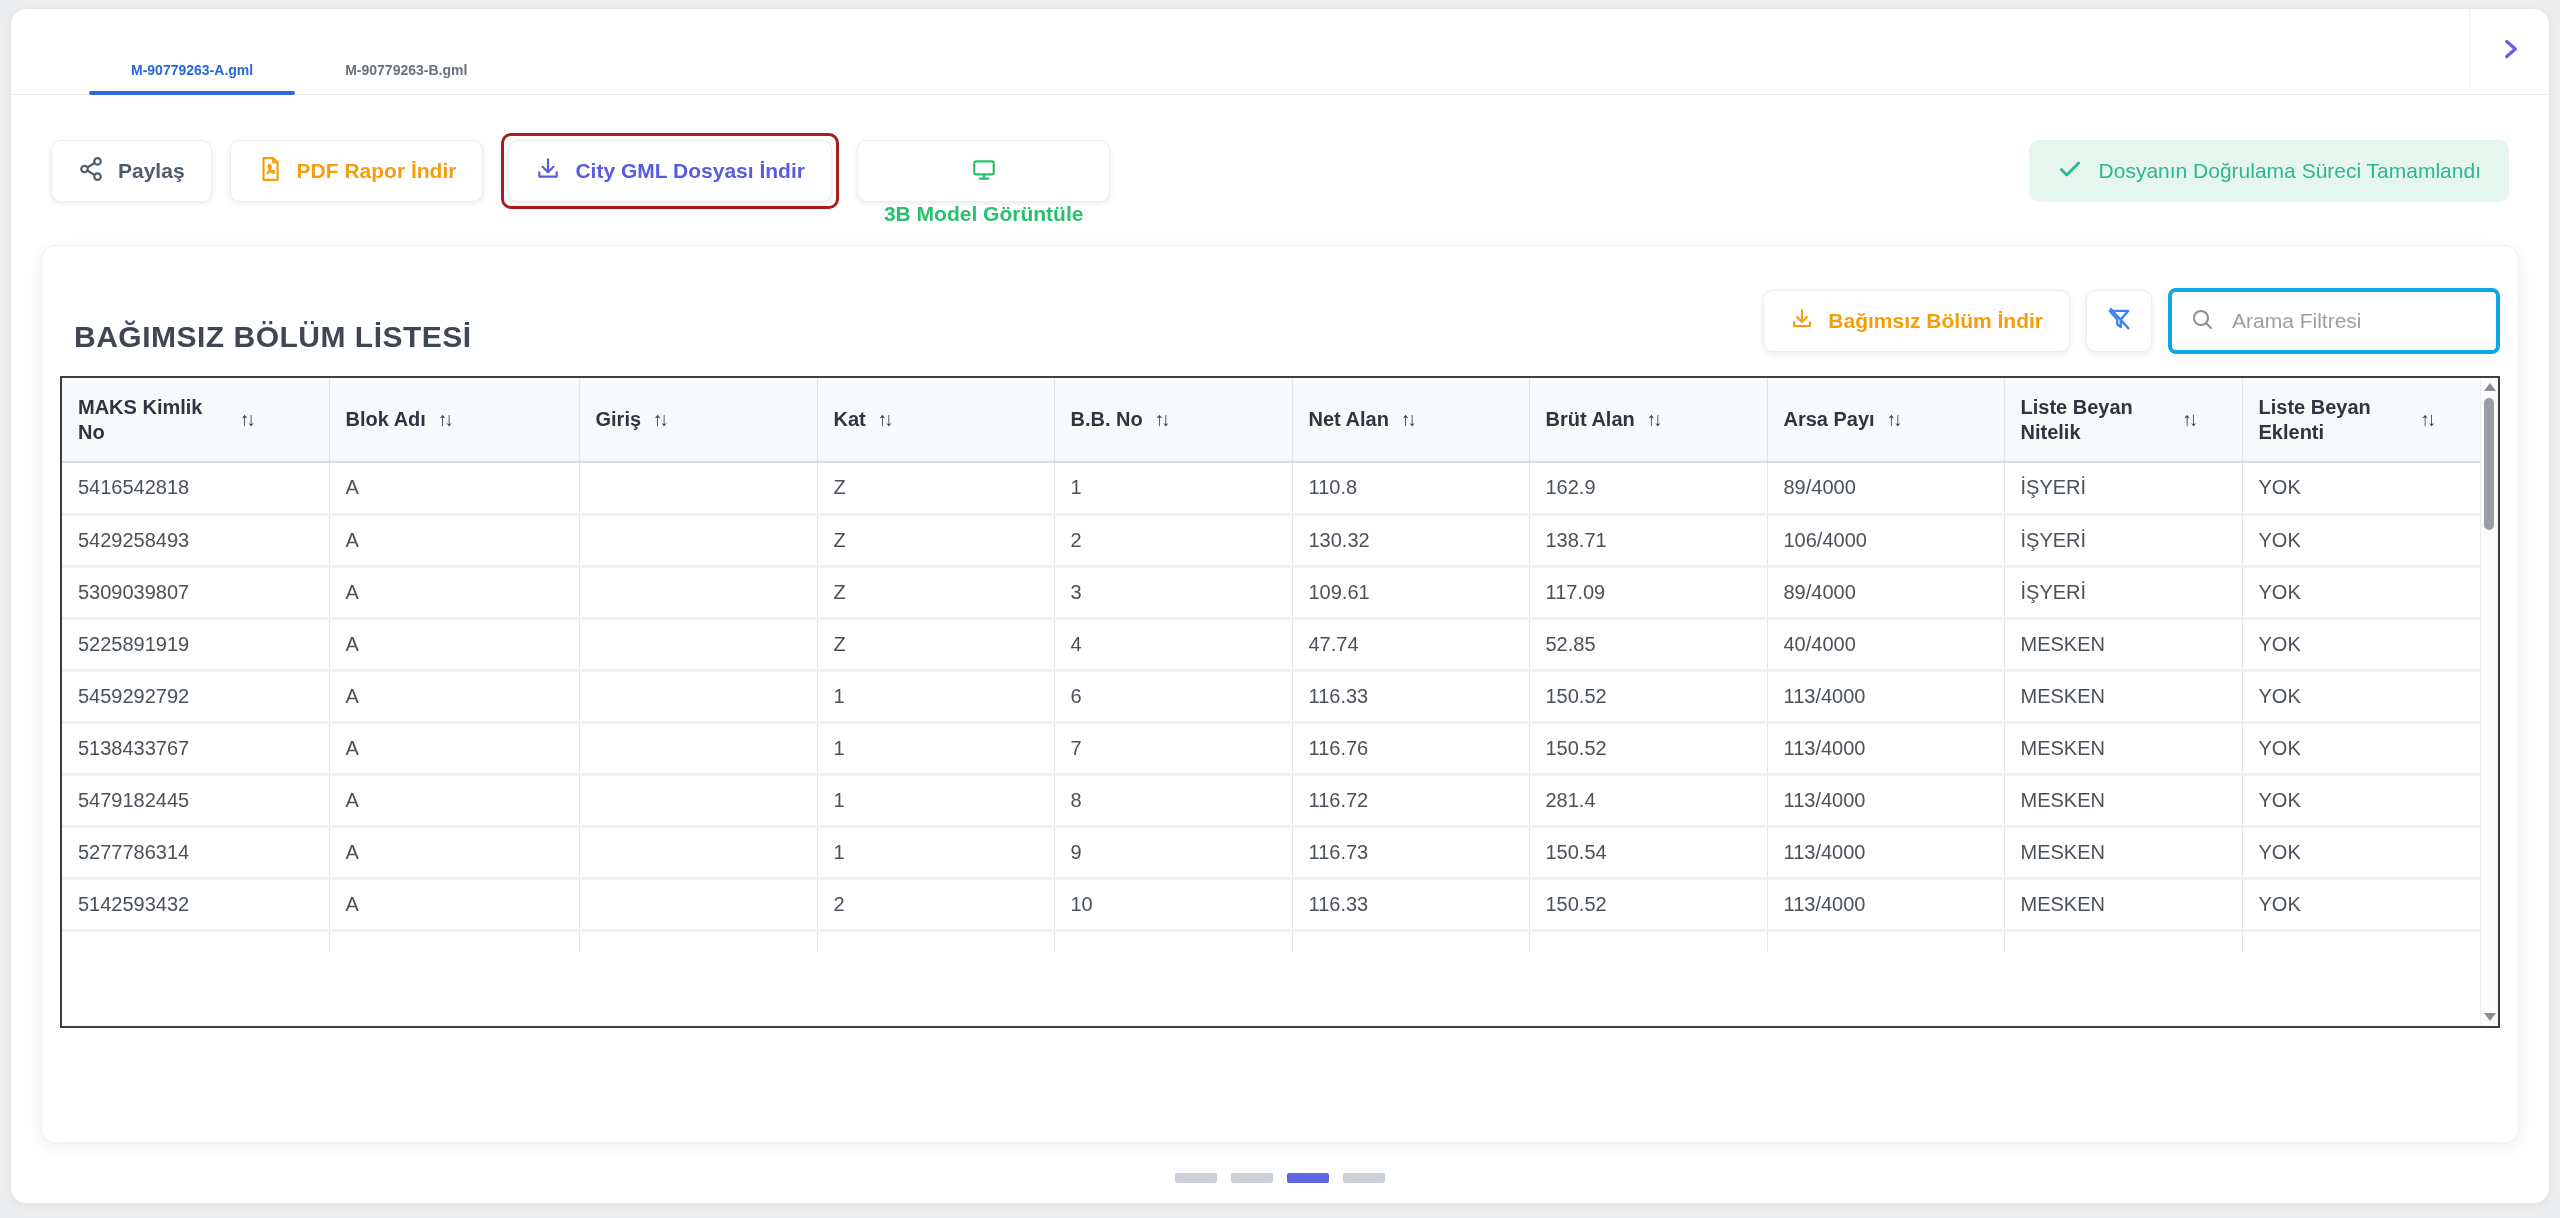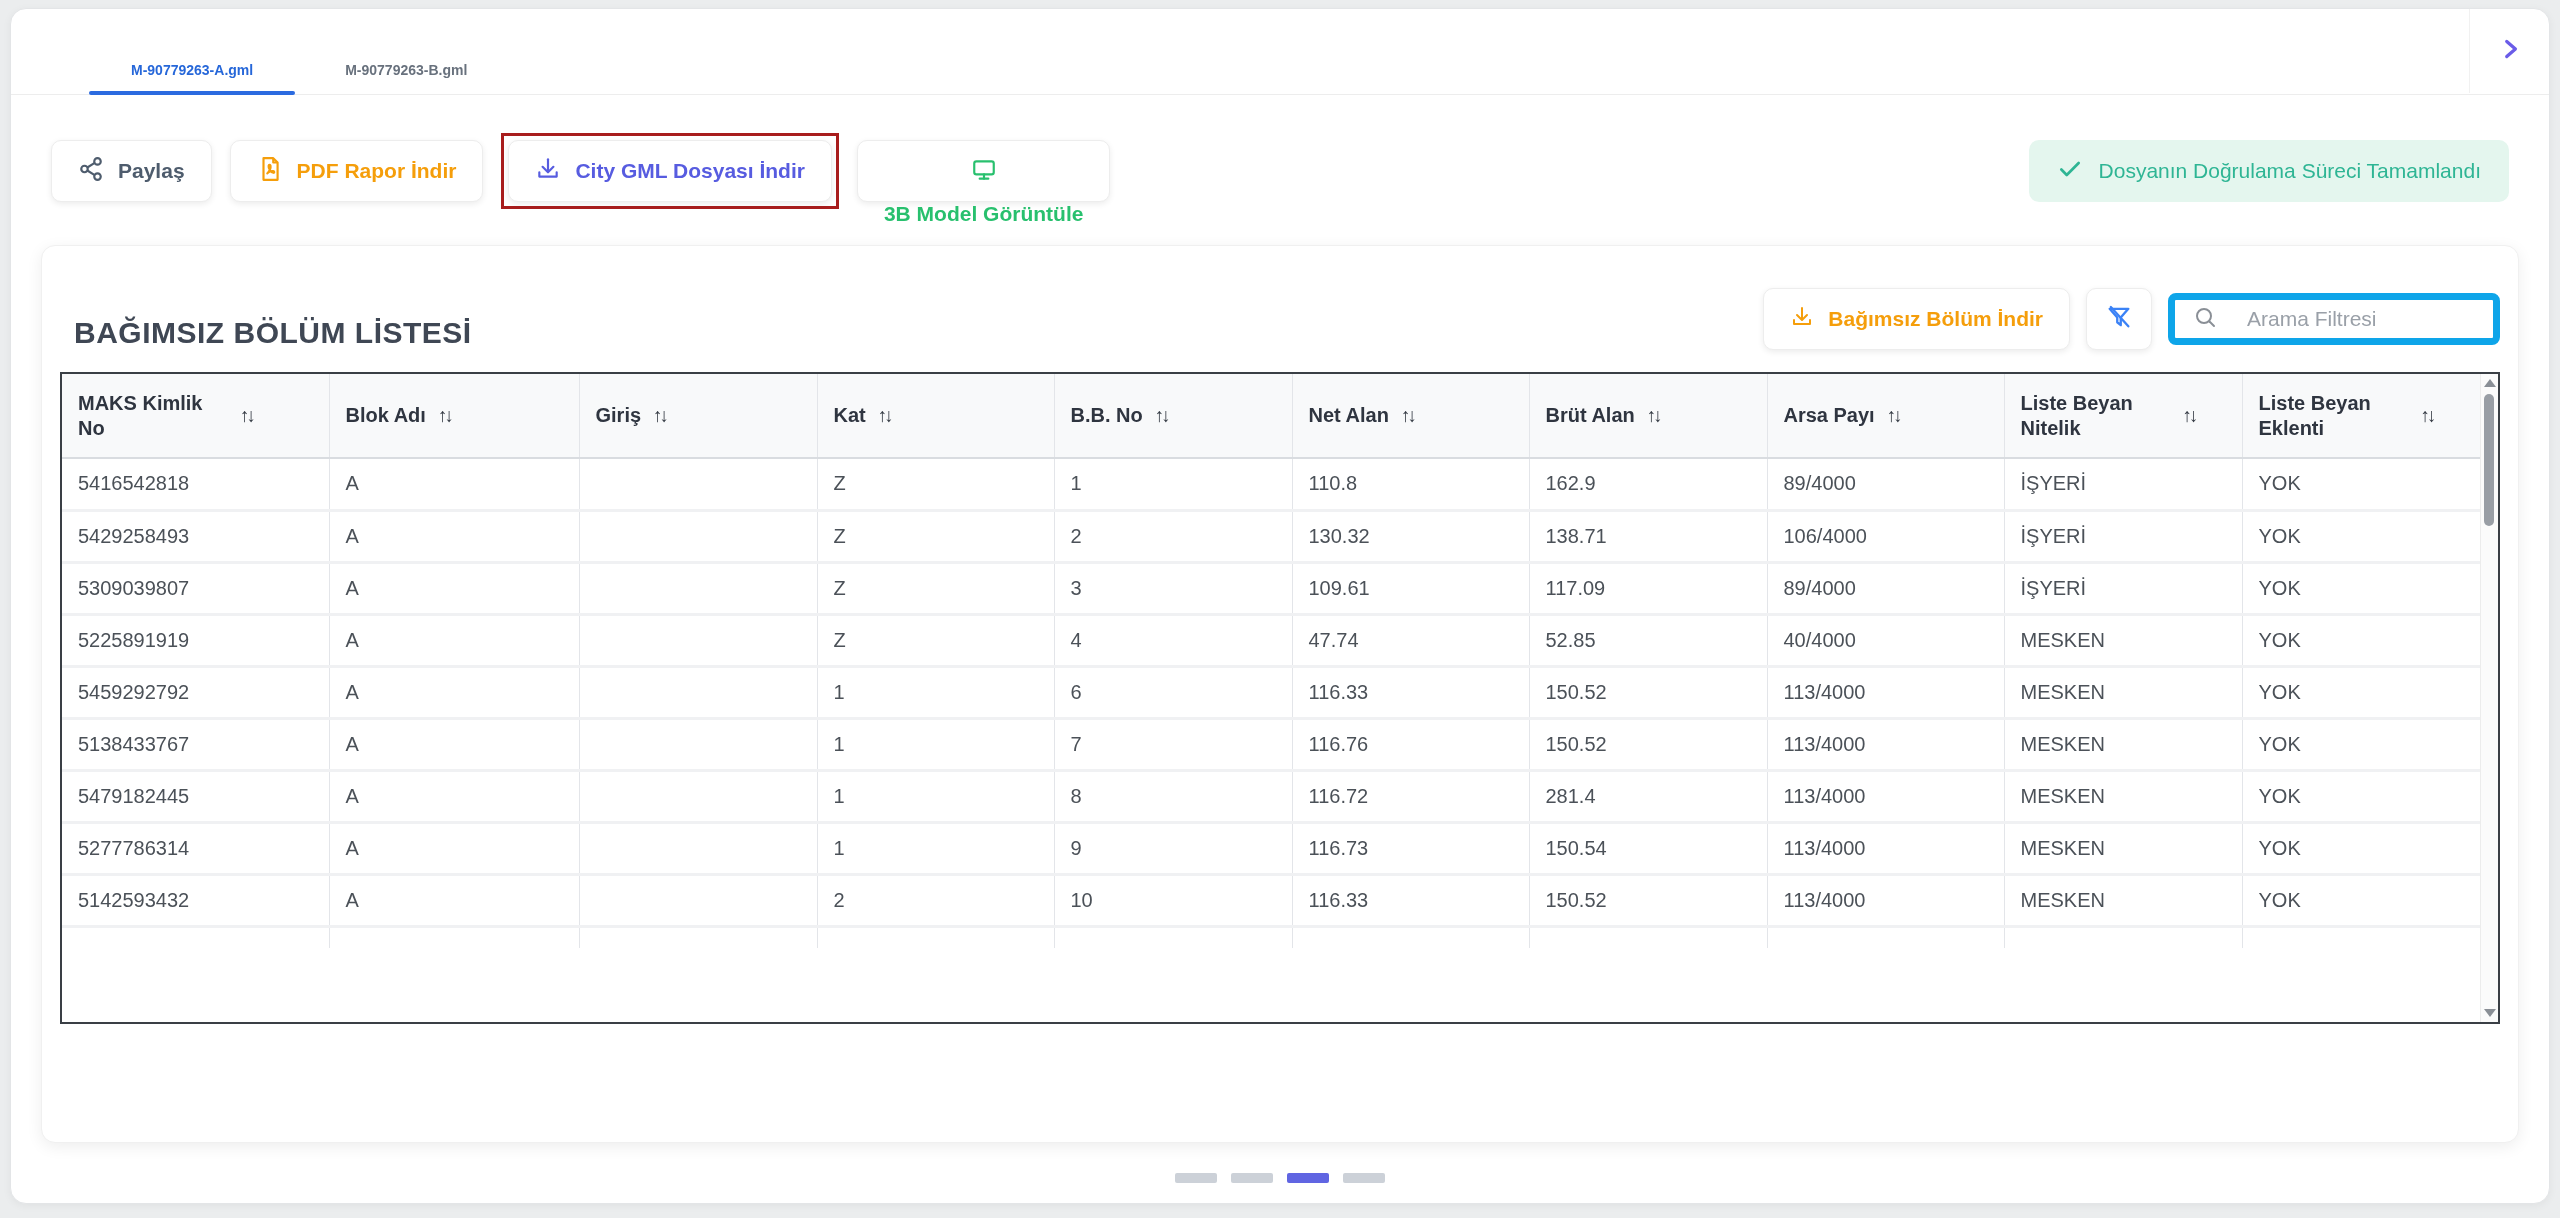--- a/index.html
+++ b/index.html
@@ -36,41 +36,41 @@
     display:inline-flex; align-items:center; gap:14px; height:62px; padding:16px 26px;
     background:#fff; border:1px solid #ededed; border-radius:10px;
     box-shadow:0 2px 6px rgba(0,0,0,.08);
     font-size:21px; font-weight:700; cursor:pointer; white-space:nowrap;
   }
   .btn svg { flex:0 0 auto; }
   .btn-share { color:#4e5c6d; }
   .btn-pdf { color:#f59e0b; }
   .btn-gml { color:#575ce0; }
   .btn-3d { color:#28c06e;flex-direction:column; }
-  .red-box { border:3px solid #a81d1d; padding:4px; border-radius:0; display:inline-flex; }
+  .red-box { border:3px solid #a81d1d; padding:4px; border-radius:10px; display:inline-flex; }
   .status-badge {
     margin-left:auto; height:62px; display:flex; align-items:center; gap:16px;
     padding:0 28px; background:#e4f6ee; color:#2eb594;
     border-radius:10px; font-size:21px; font-weight:400;
   }
   
   .panel {
     margin:36px 30px 0 30px; height:898px;
     background:#fff; border:1px solid #f0f0f0; border-radius:14px;
     box-shadow:0 4px 16px rgba(0,0,0,.07);
     padding:0 14px; position:relative;
   }
   .panel-head { display:flex; align-items:flex-end; justify-content:space-between; padding:42px 4px 22px 18px; }
   .panel-title { font-size:30px; font-weight:800; color:#3f4754; letter-spacing:.5px; }
   .controls { display:flex; align-items:center; gap:16px; }
   .btn-download { color:#f59e0b; height:62px; }
   .btn-filter { width:66px; justify-content:center; padding:0; }
   .search-box {
-    display:flex; align-items:center; gap:28px; width:332px; height:52px;
-    background:#fff; border:7px solid #0ea5e9; border-radius:8px; padding:0 18px;
+    display:flex; align-items:center; gap:16px; width:332px; height:66px;
+    background:#fff; border:4px solid #0ea5e9; border-radius:8px; padding:0 18px;
   }
   .search-box input {
     border:none; outline:none; width:100%; font-size:21px;
     font-family:"Liberation Sans", sans-serif; color:#444;
   }
   .search-box input::placeholder { color:#9aa0a8; }
   
   .table-wrap {
     position:relative; margin:0 4px; height:652px; overflow:hidden;
     border:2px solid #3a3f45; background:#fff;

